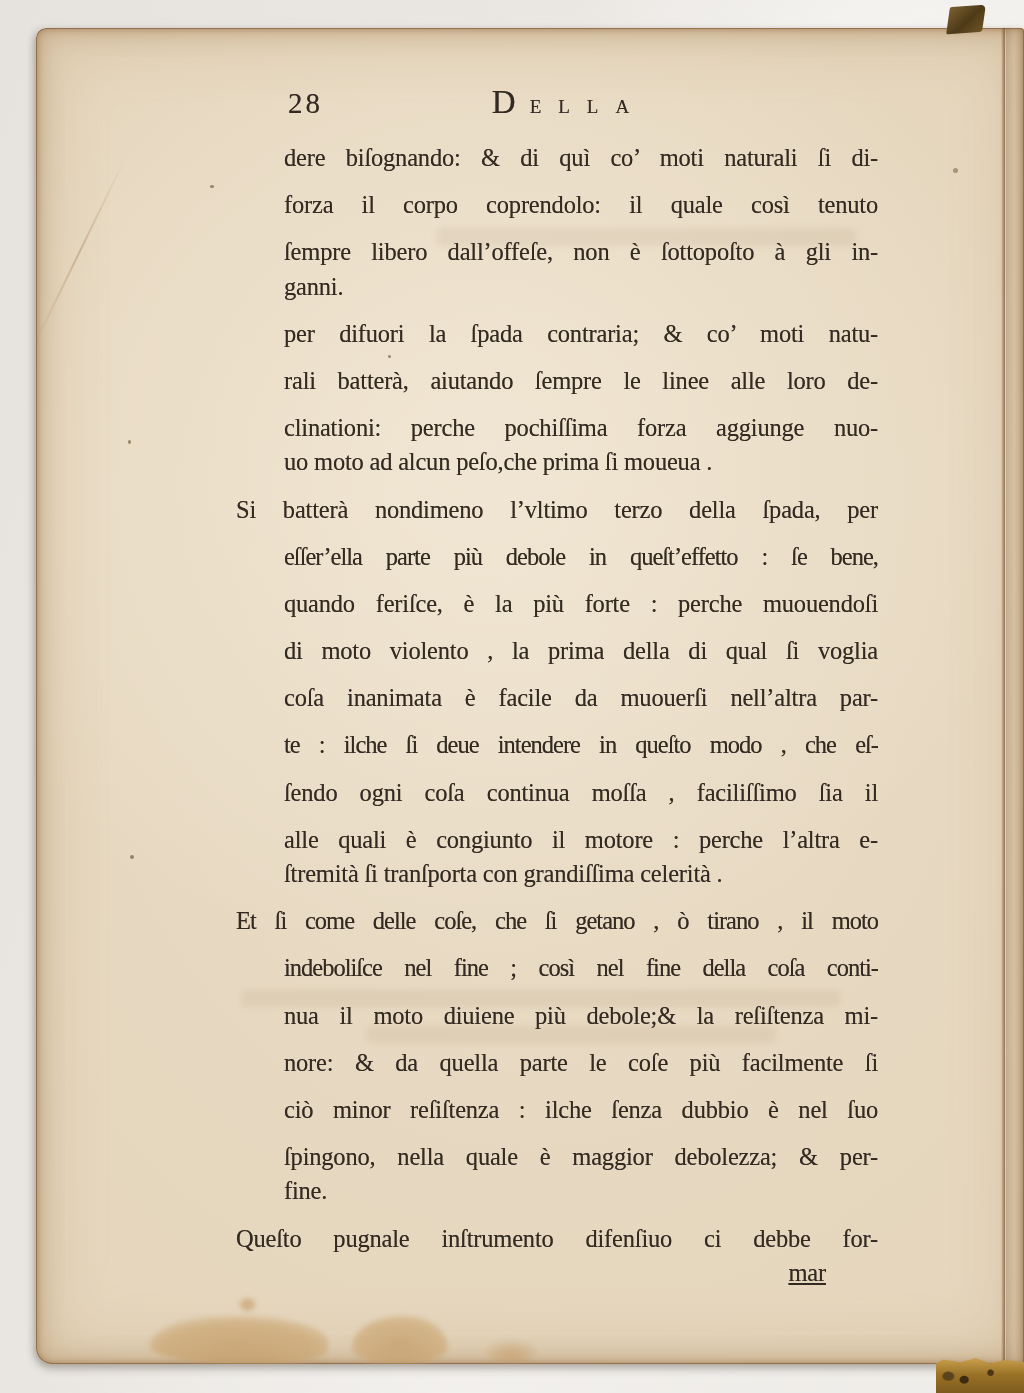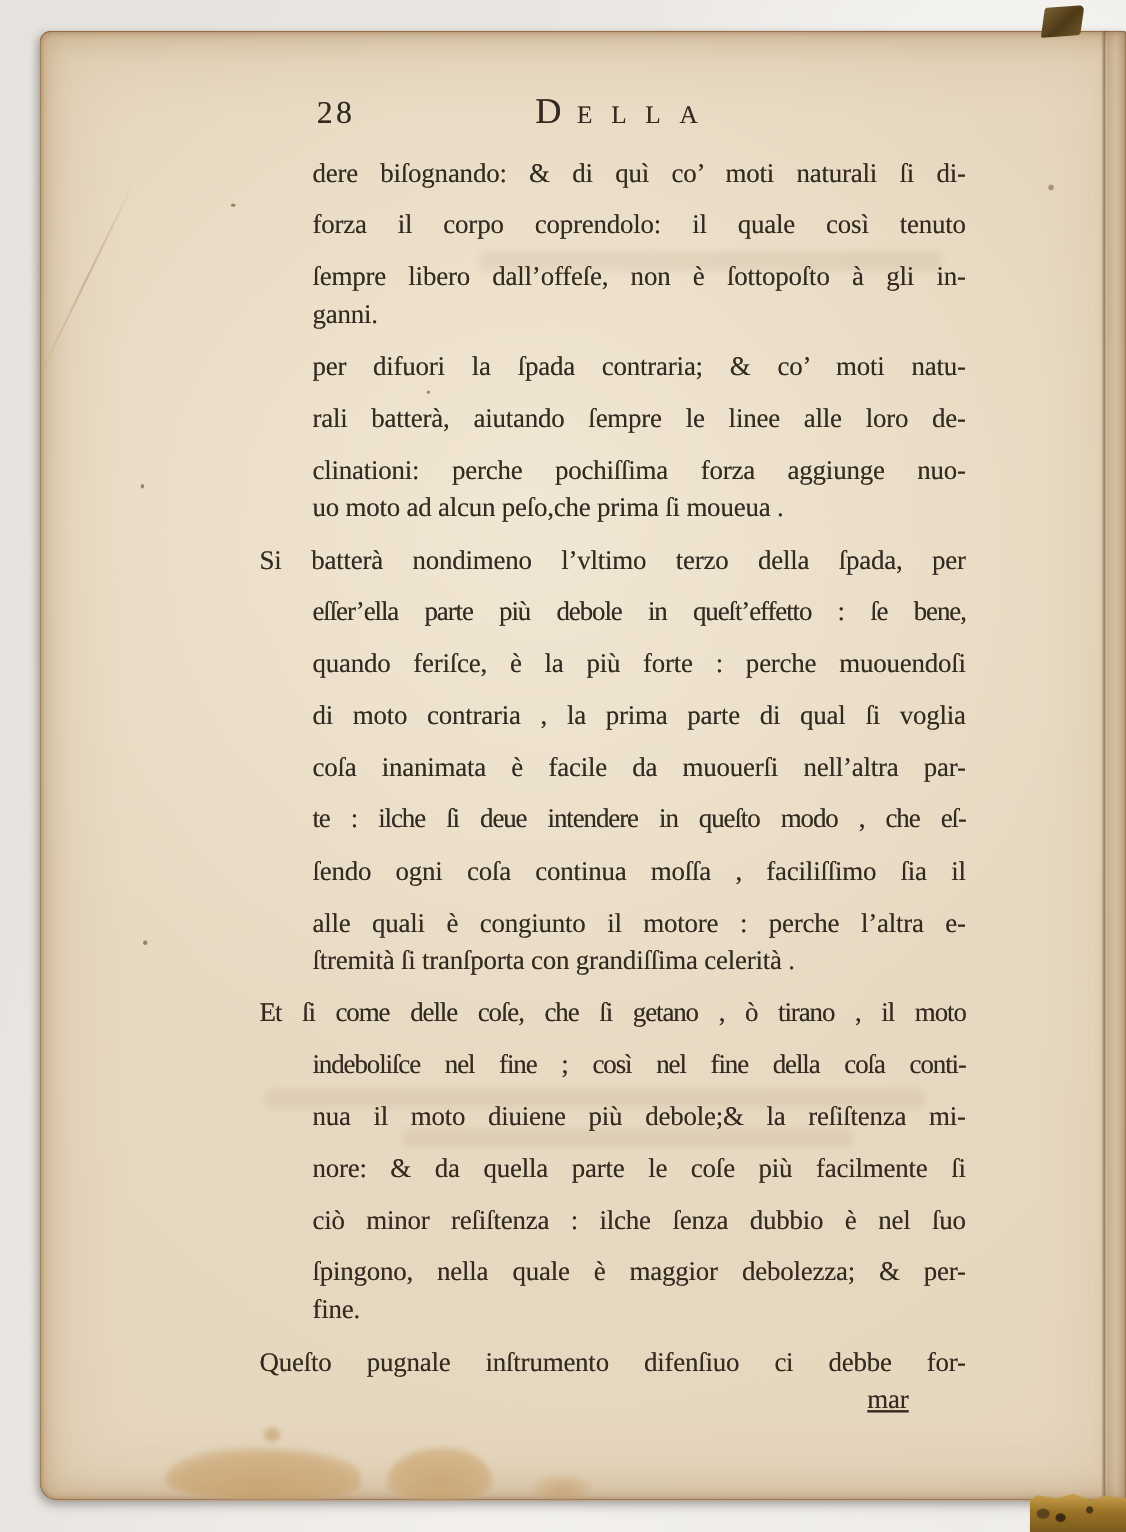--- a/index.html
+++ b/index.html
@@ -79,21 +79,21 @@
       linear-gradient(180deg,#c9a04d,#9a7227 48%,#7c5a1d);
     clip-path:polygon(0 16%,8% 4%,28% 12%,45% 0,62% 16%,78% 6%,100% 12%,100% 100%,0 100%);
   }
   
   .textblock{
     position:absolute;left:200px;top:56px;width:642px;color:#332a21;
     text-shadow:0 0 .5px rgba(51,42,33,.55);
   }
   .header{position:relative;height:44px;}
   .folio{position:absolute;left:52px;top:3px;font-size:29px;letter-spacing:3px;}
-  .rh{display:block;text-align:center;font-size:23px;letter-spacing:17px;padding-left:24px;}
+  .rh{display:block;text-align:center;font-size:19px;letter-spacing:17px;padding-left:24px;}
   .rh::first-letter{font-size:33px;letter-spacing:14px;}
   .bodytext{font-size:24.5px;line-height:34.2px;}
   .ln{height:34.2px;overflow:hidden;letter-spacing:-.2px;white-space:normal;}
   .in{padding-left:48px;}
   .j{text-align:justify;text-align-last:justify;margin-top:13px;}
   .tight{letter-spacing:-1px;word-spacing:-1.5px;}
   .cw{text-align:right;padding-right:52px;text-decoration:underline;}
 </style>
 </head>
 <body>
@@ -135,21 +135,21 @@
         <div class="para">
           <div class="ln in j">per difuori la ſpada contraria; &amp; co’ moti natu-</div>
           <div class="ln in j">rali batterà, aiutando ſempre le linee alle loro de-</div>
           <div class="ln in j">clinationi: perche pochiſſima forza aggiunge nuo-</div>
           <div class="ln in">uo moto ad alcun peſo,che prima ſi moueua .</div>
         </div>
         <div class="para">
           <div class="ln j">Si batterà nondimeno l’vltimo terzo della ſpada, per</div>
           <div class="ln in j tight">eſſer’ella parte più debole in queſt’effetto : ſe bene,</div>
           <div class="ln in j">quando feriſce, è la più forte : perche muouendoſi</div>
-          <div class="ln in j">di moto contraria , la prima parte di qual ſi voglia</div>
+          <div class="ln in j">di moto violento , la prima della di qual ſi voglia</div>
           <div class="ln in j">coſa inanimata è facile da muouerſi nell’altra par-</div>
           <div class="ln in j tight">te : ilche ſi deue intendere in queſto modo , che eſ-</div>
           <div class="ln in j">ſendo ogni coſa continua moſſa , faciliſſimo ſia il</div>
           <div class="ln in j">alle quali è congiunto il motore : perche l’altra e-</div>
           <div class="ln in">ſtremità ſi tranſporta con grandiſſima celerità .</div>
         </div>
         <div class="para">
           <div class="ln j tight">Et ſi come delle coſe, che ſi getano , ò tirano , il moto</div>
           <div class="ln in j tight">indeboliſce nel fine ; così nel fine della coſa conti-</div>
           <div class="ln in j">nua il moto diuiene più debole;&amp; la reſiſtenza mi-</div>

